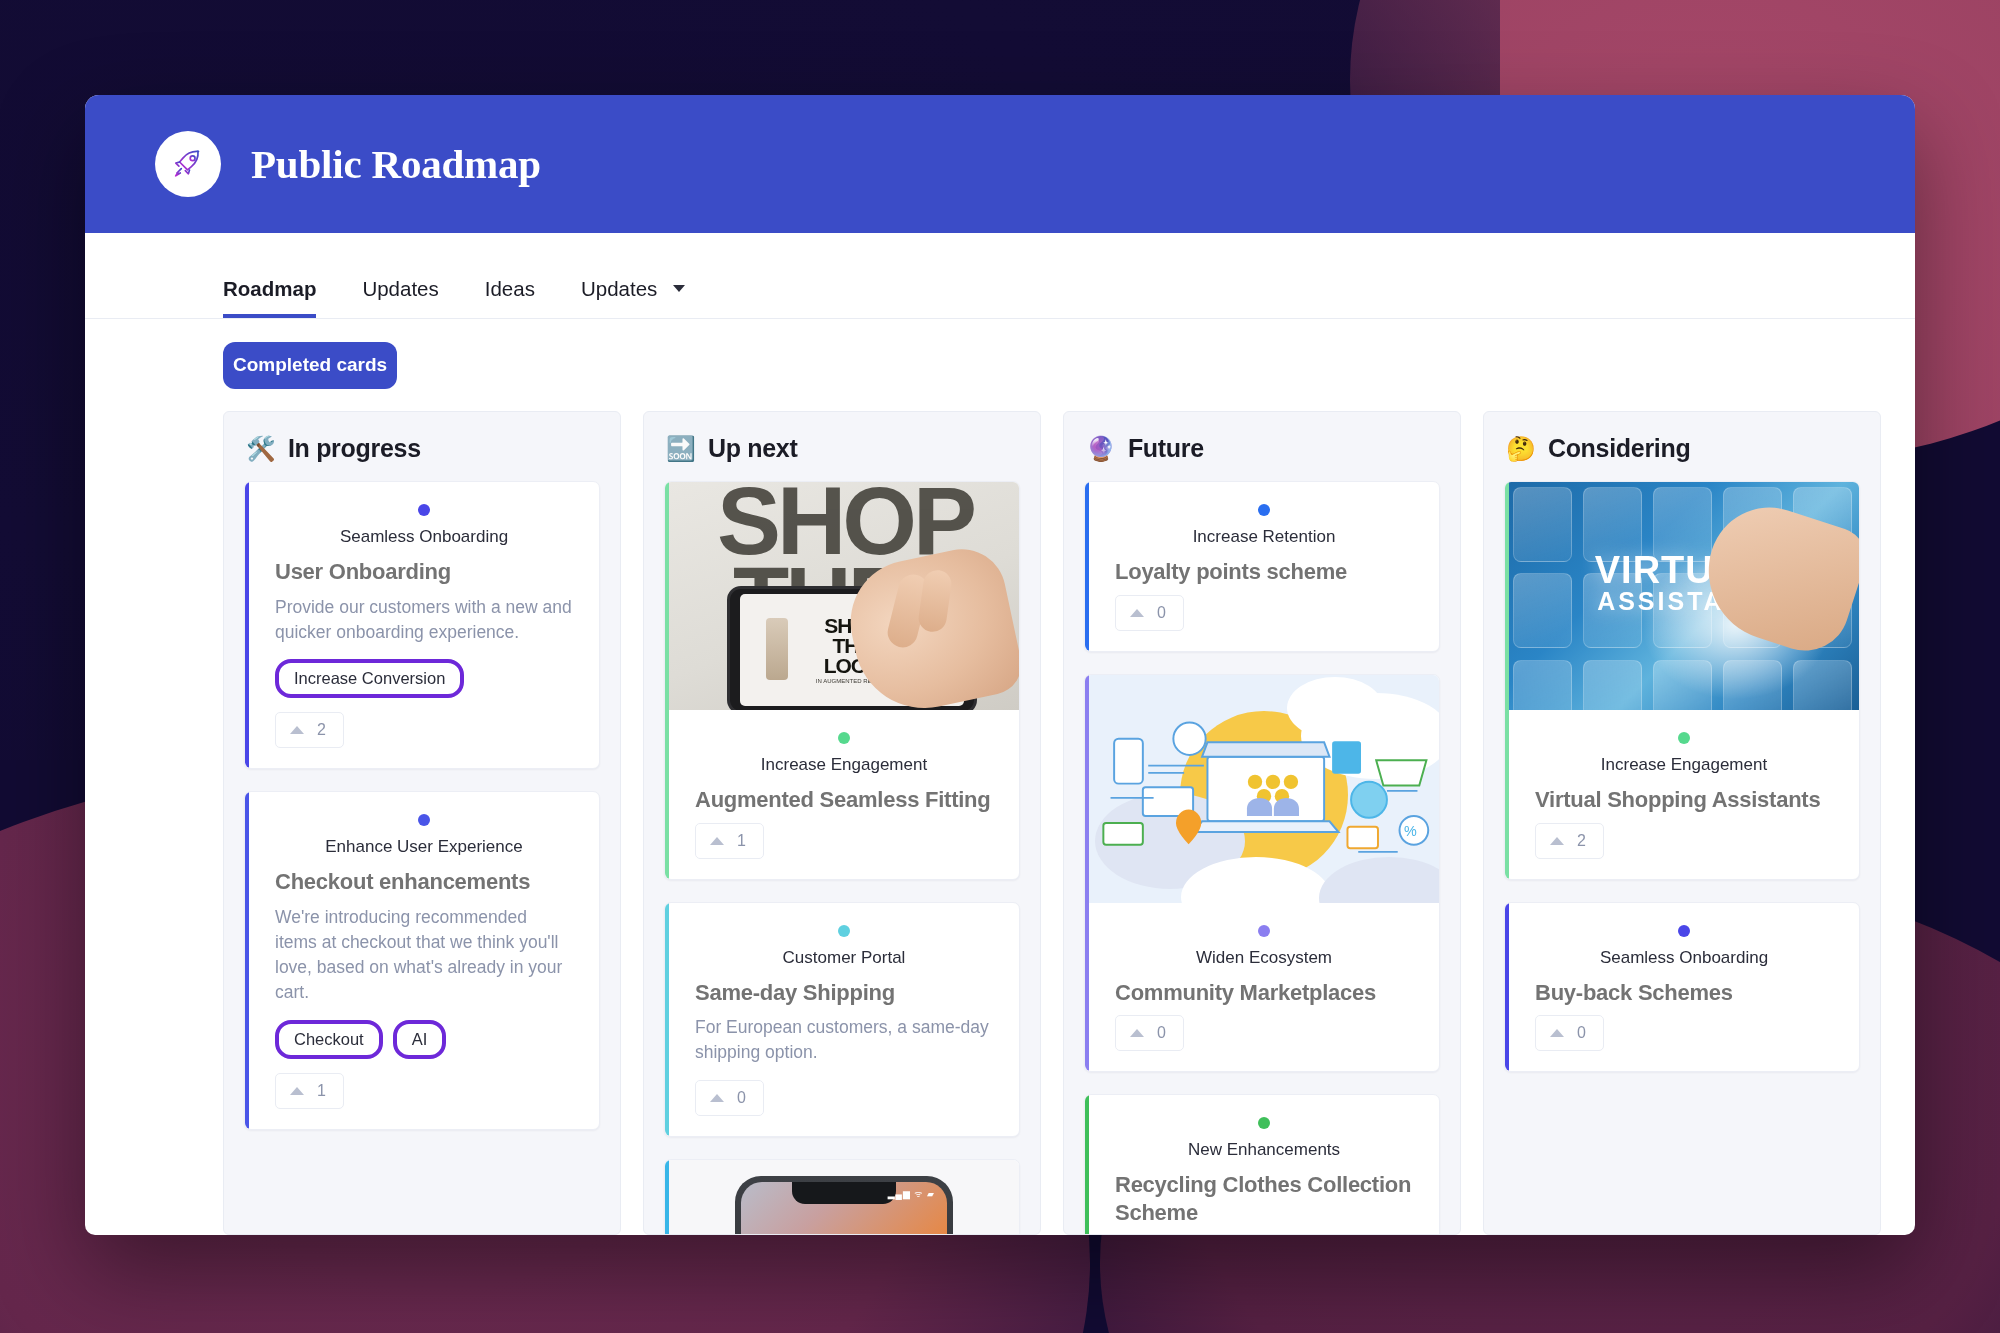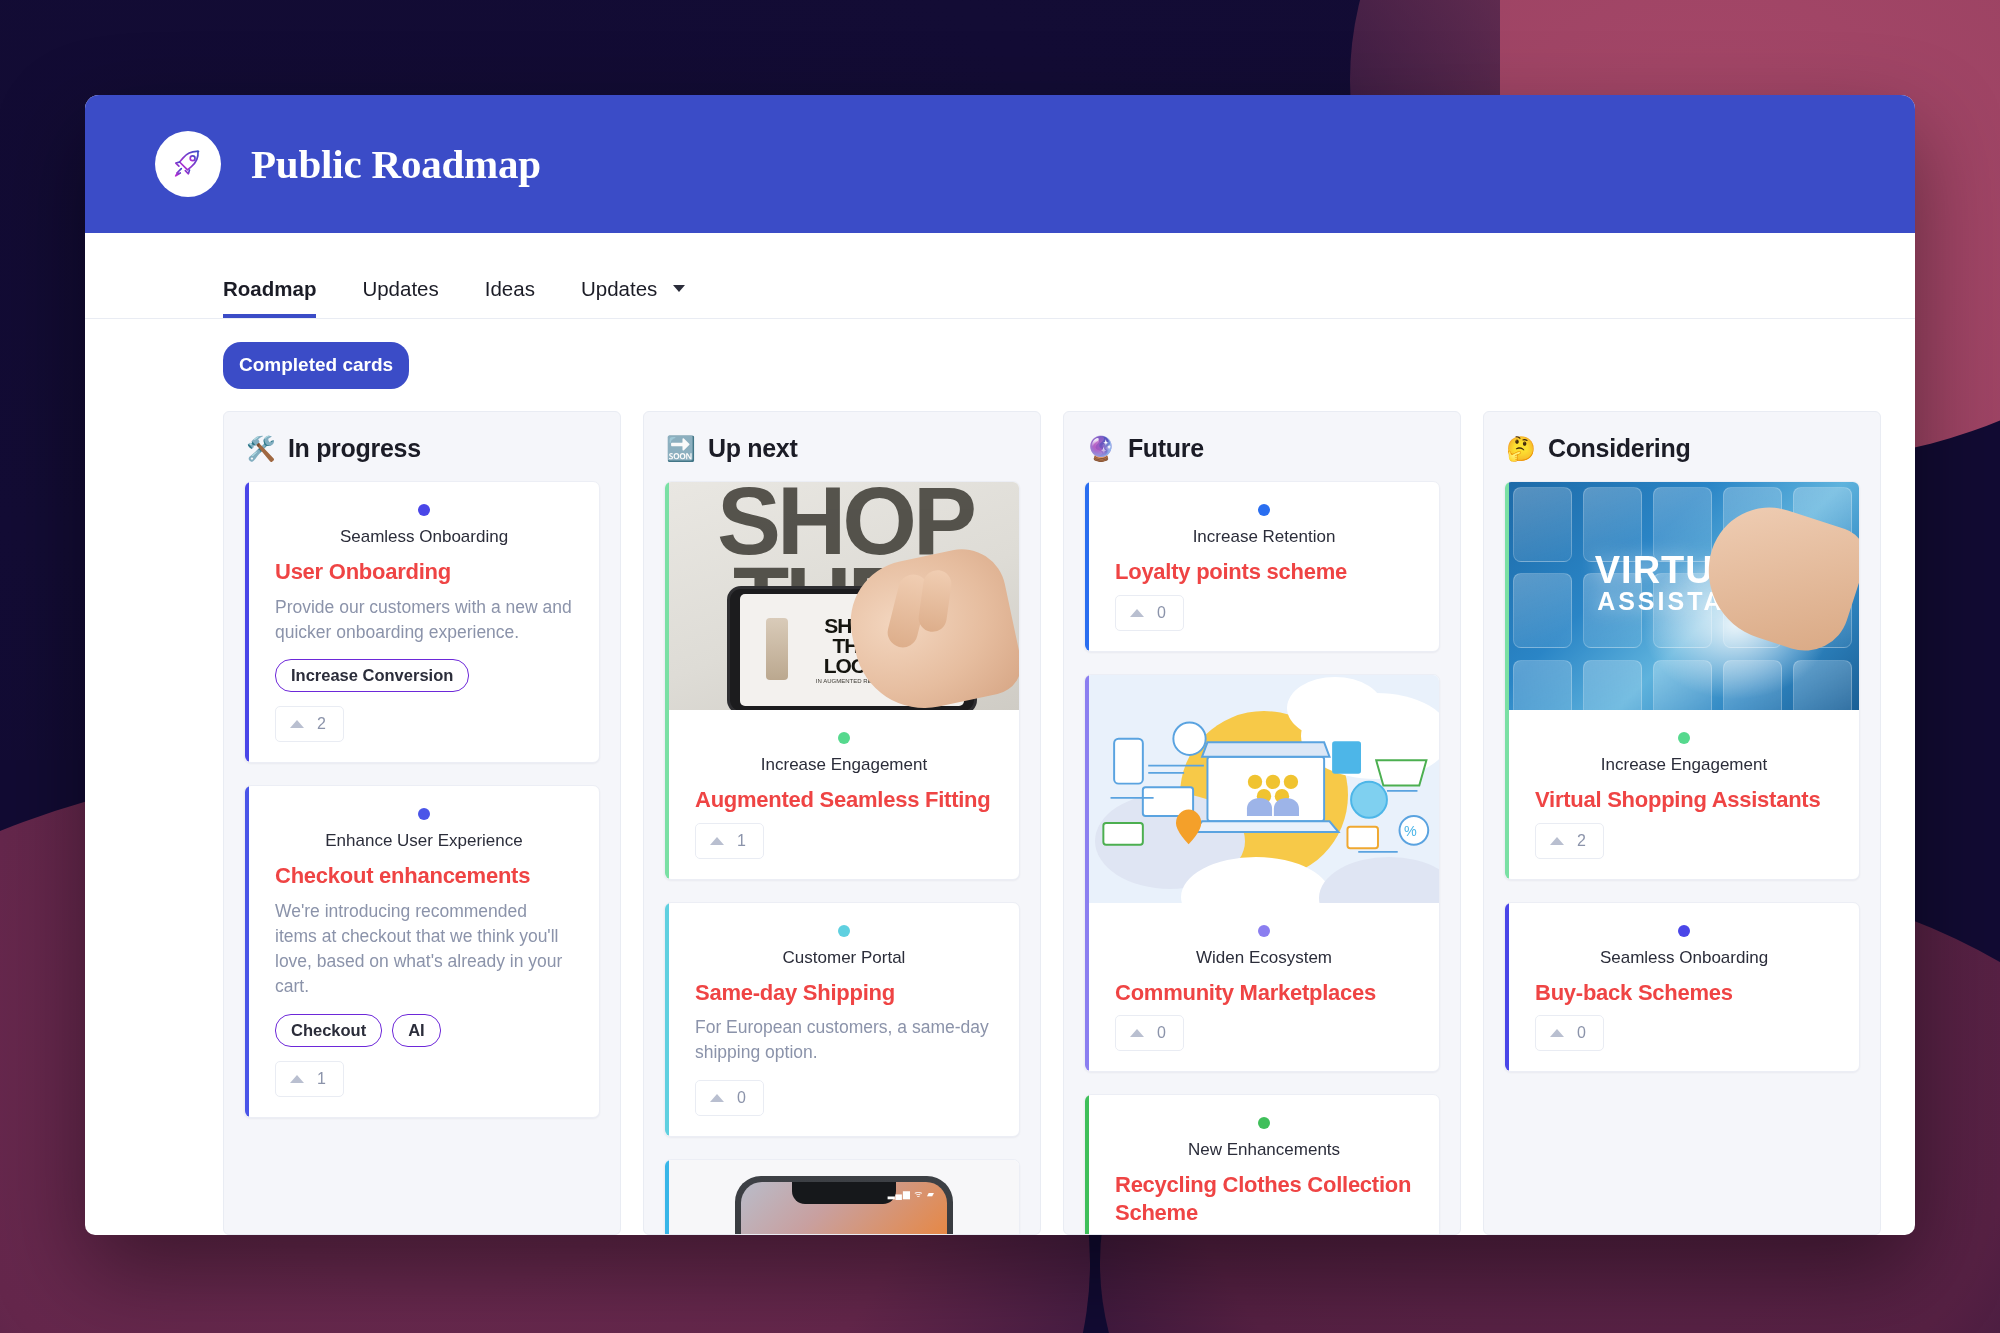--- a/index.html
+++ b/index.html
@@ -131,23 +131,23 @@
     color: #6b7186;
     font-family: "Liberation Sans", sans-serif;
     background: #fff;
     outline: none;
   }
   .search-input::placeholder { color: #aab1c4; }
   .completed-btn {
     background: #3b4cc7;
     color: #ffffff;
     border: none;
-    border-radius: 18px;
+    border-radius: 12px;
     height: 47px;
-    padding: 0 16px;
+    padding: 0 10px;
     font-size: 19px;
     font-weight: 700;
     font-family: "Liberation Sans", sans-serif;
     cursor: pointer;
   }
 
   
   .board {
     display: flex;
     gap: 22px;
@@ -193,31 +193,30 @@
     margin-left: 4px;
     background-size: cover;
     background-position: center;
     position: relative;
     overflow: hidden;
   }
   .card-inner { padding: 22px 26px 20px 30px; }
   .cat-row { display: flex; align-items: center; gap: 11px; margin-bottom: 11px; flex-direction: column; }
   .cat-dot { width: 12px; height: 12px; border-radius: 50%; flex: 0 0 auto; }
   .cat-label { font-size: 17px; color: #2b2d3a; }
-  .card-title { font-size: 22px; font-weight: 700; color: #ef4444; line-height: 1.26; margin-bottom: 9px; letter-spacing: -0.25px; }
+  .card-title { font-size: 22px; font-weight: 700; color: #737373; line-height: 1.26; margin-bottom: 9px; letter-spacing: -0.25px; }
   .card-desc { font-size: 17.5px; color: #8b93aa; line-height: 1.42; margin-bottom: 15px; }
   .tag-row { display: flex; gap: 10px; margin-bottom: 14px; flex-wrap: wrap; }
   .tag {
-    border: 1px solid #6d28d9;
+    border: 4px solid #6d28d9;
     border-radius: 16px;
     padding: 6px 15px;
     font-size: 16.5px;
     color: #2b2d3a;
     background: #fff;
-    font-weight: bold;
   }
   .vote {
     display: inline-flex;
     align-items: center;
     gap: 13px;
     border: 1px solid #e9ecf3;
     border-radius: 5px;
     padding: 8px 17px 8px 14px;
     background: #fff;
   }

